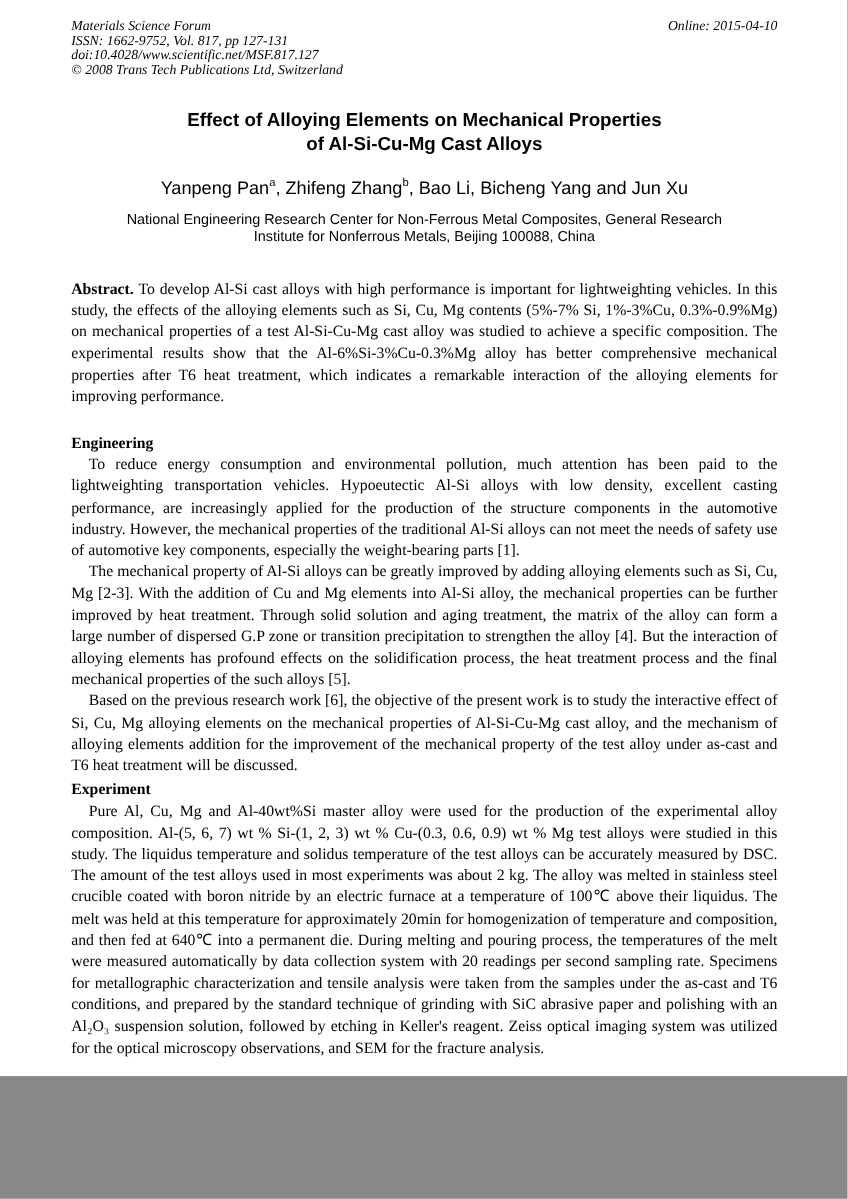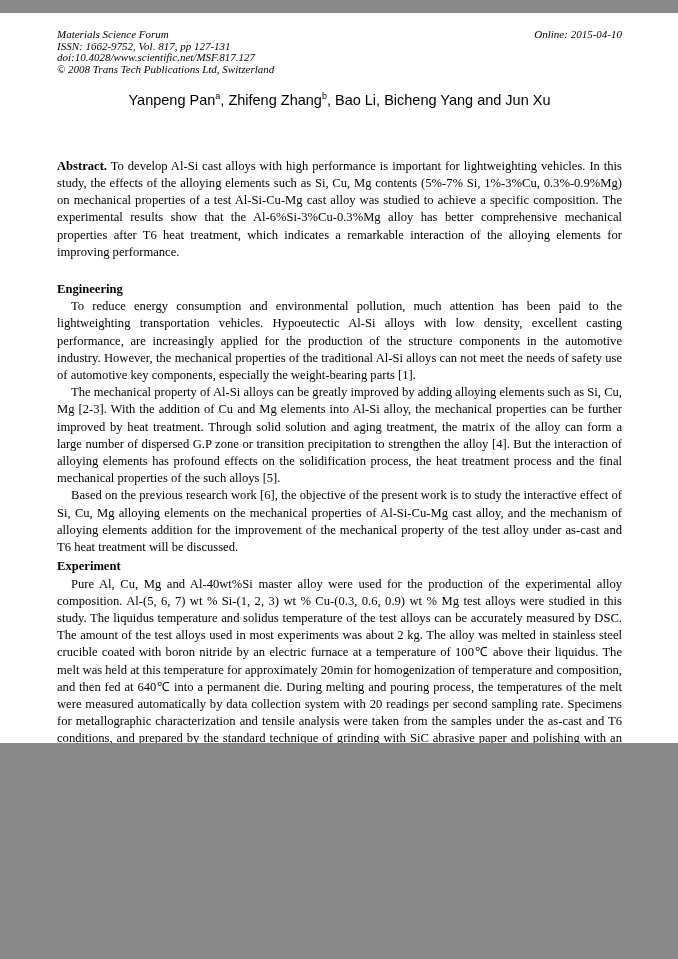--- a/index.html
+++ b/index.html
@@ -1,20 +1,20 @@
 <!DOCTYPE html>
 <html><head>
 <meta charset="utf-8">
 <style>
   html, body { margin: 0; padding: 0; background: #888; }
   .page {
     position: relative;
     width: 678px;
-    height: 730px;
-    margin: 13px auto;
+    height: 861px;
+    margin: 0 auto;
     background: #ffffff;
     color: #000000;
     box-sizing: border-box;
     padding: 16px 56px 0 57px;
     overflow: hidden;
     font-family: "Liberation Serif", serif;
   }
   .header {
     display: flex;
     justify-content: space-between;
@@ -95,27 +95,32 @@
   <div class="header">
     <div class="header-left">
       <div>Materials Science Forum</div>
       <div>ISSN: 1662-9752, Vol. 817, pp 127-131</div>
       <div>doi:10.4028/www.scientific.net/MSF.817.127</div>
       <div>© 2008 Trans Tech Publications Ltd, Switzerland</div>
     </div>
     <div class="header-right">Online: 2015-04-10</div>
   </div>
 
+  <h1 class="title">
+    <span>Effect of Alloying Elements on Mechanical Properties</span><br>
+    <span>of Al-Si-Cu-Mg Cast Alloys</span>
+  </h1>
 
   <div class="authors">
     <span>Yanpeng Pan</span><sup>a</sup><span>, Zhifeng Zhang</span><sup>b</sup><span>, Bao Li, Bicheng Yang and Jun Xu</span>
   </div>
 
   <div class="affiliation">
-    <br>
+    <span>National Engineering Research Center for Non-Ferrous Metal Composites, General Research</span><br>
+    <span>Institute for Nonferrous Metals, Beijing 100088, China</span>
   </div>
 
 
 
   <p class="abstract body-text">
     <span class="abs-label">Abstract.</span><span> To develop Al-Si cast alloys with high performance is important for lightweighting vehicles. In this study, the effects of the alloying elements such as Si, Cu, Mg contents (5%-7% Si, 1%-3%Cu, 0.3%-0.9%Mg) on mechanical properties of a test Al-Si-Cu-Mg cast alloy was studied to achieve a specific composition. The experimental results show that the Al-6%Si-3%Cu-0.3%Mg alloy has better comprehensive mechanical properties after T6 heat treatment, which indicates a remarkable interaction of the alloying elements for improving performance.</span>
   </p>
 
   <h2 class="sec-heading intro-heading">Engineering</h2>
   <p class="para body-text">To reduce energy consumption and environmental pollution, much attention has been paid to the lightweighting transportation vehicles. Hypoeutectic Al-Si alloys with low density, excellent casting performance, are increasingly applied for the production of the structure components in the automotive industry. However, the mechanical properties of the traditional Al-Si alloys can not meet the needs of safety use of automotive key components, especially the weight-bearing parts [1].</p>

